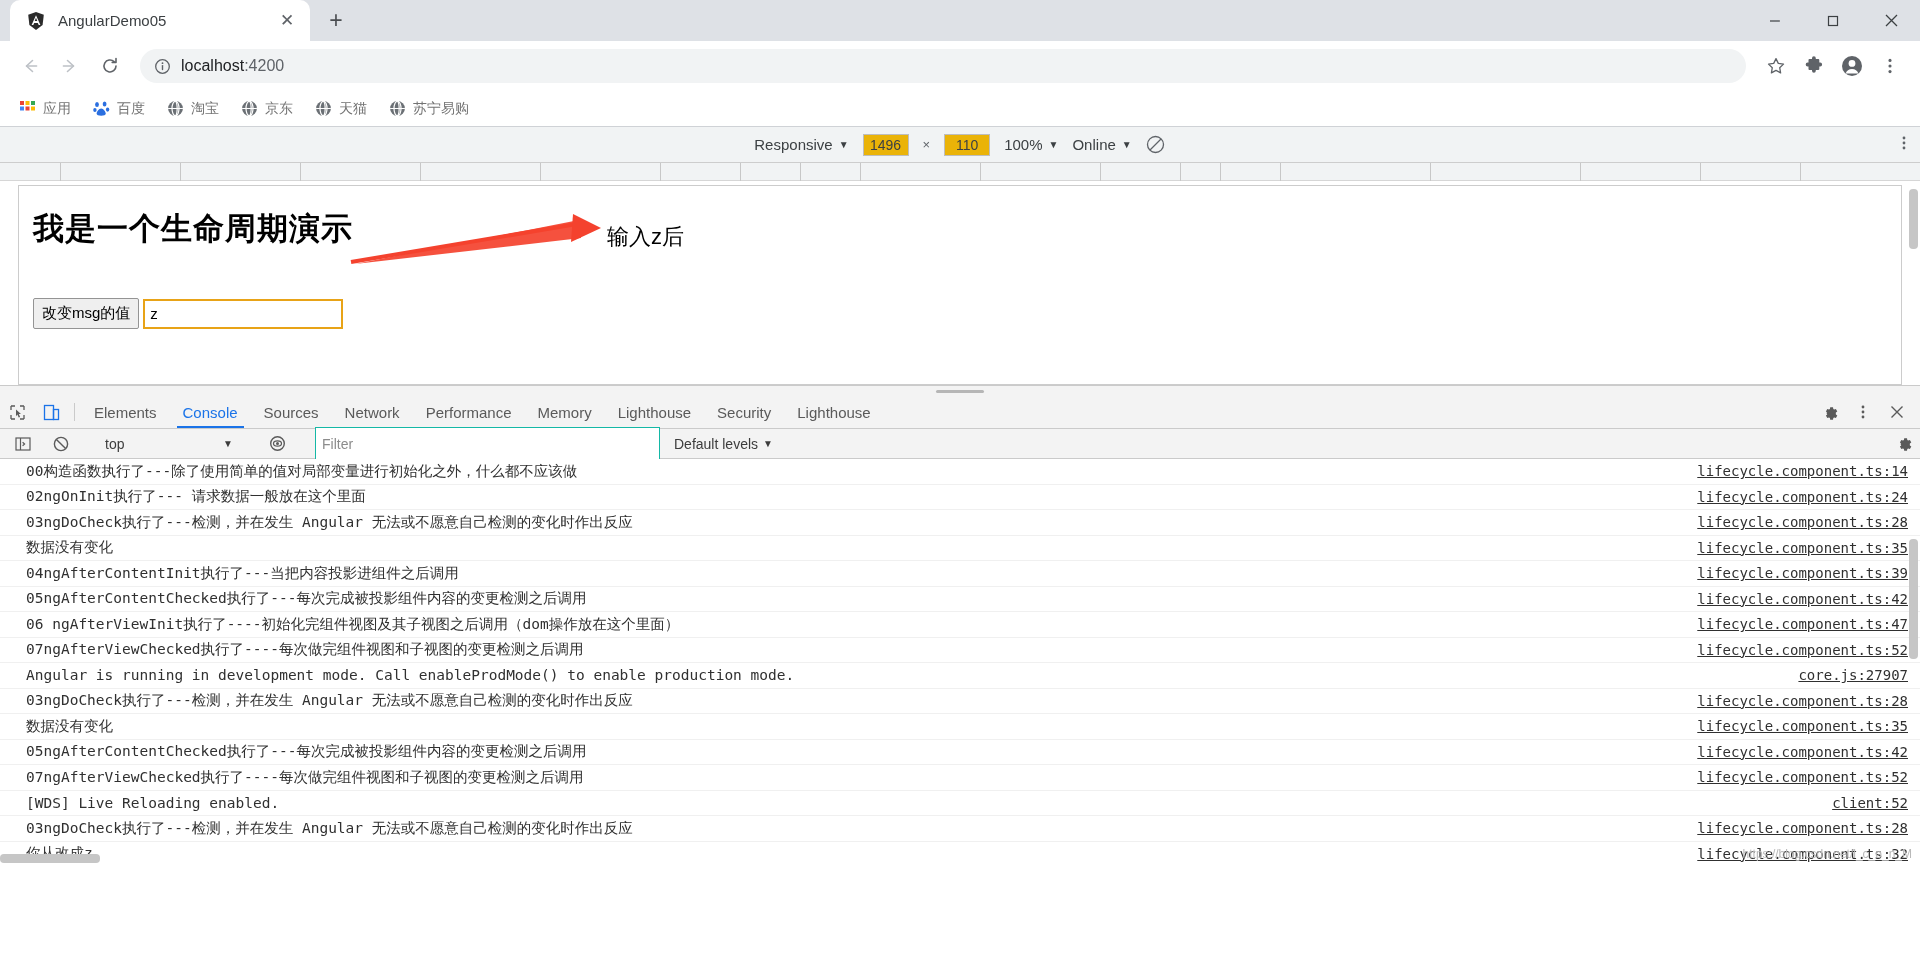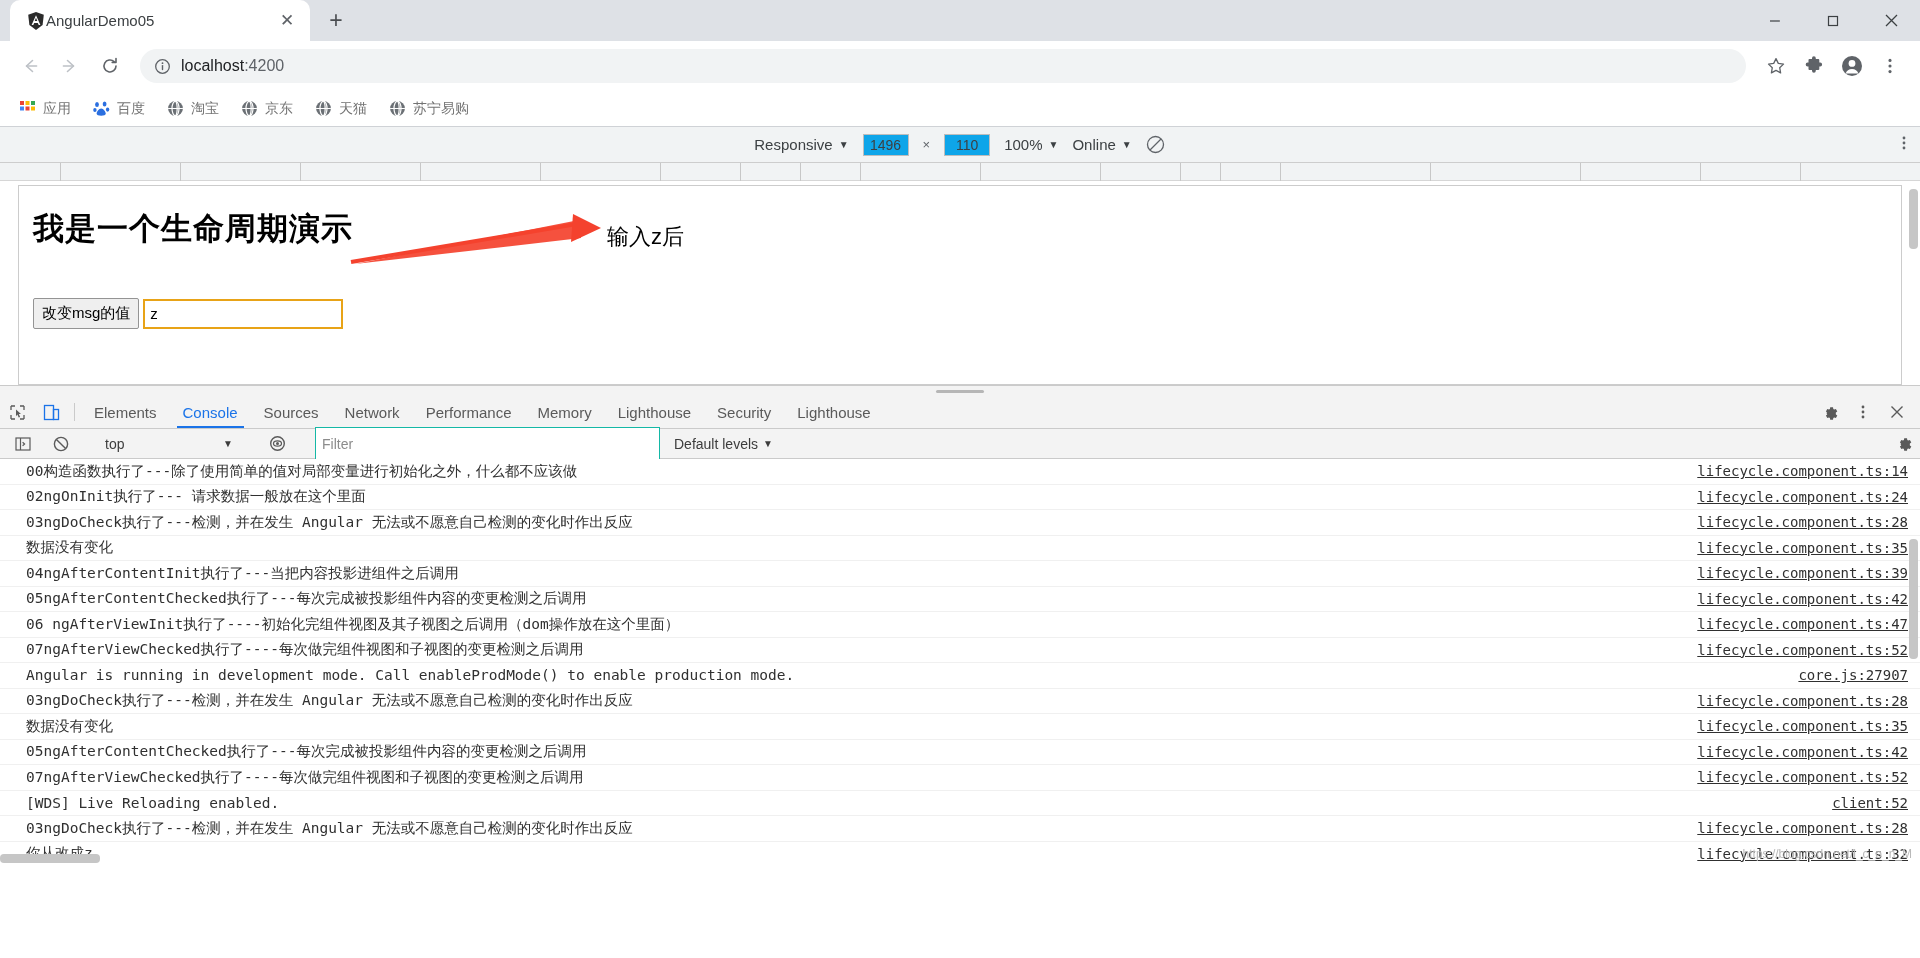--- a/index.html
+++ b/index.html
@@ -10,21 +10,21 @@
   }
 
   
   .tabstrip {
     height: 41px; background: #dee1e6;
     display: flex; align-items: flex-end; padding-left: 10px; position: relative;
   }
   .tab {
     height: 41px; width: 300px; background: #fff;
     border-radius: 10px 10px 0 0;
-    display: flex; align-items: center; padding: 0 12px 0 16px; 
+    display: flex; align-items: center; padding: 0 12px 0 16px; gap: 12px;
   }
   .tab-favicon { width: 20px; height: 20px; flex: 0 0 20px; }
   .tab-title { font-size: 15px; color: #3c4043; flex: 1; white-space: nowrap; overflow: hidden; }
   .tab-close { width: 22px; height: 22px; display: flex; align-items: center; justify-content: center;
                color: #5f6368; font-size: 17px; line-height: 1; }
   .newtab { width: 36px; height: 36px; margin-left: 8px; margin-bottom: 3px;
             display: flex; align-items: center; justify-content: center; color: #4a4d51; font-size: 23px; }
   .win-ctrls { position: absolute; right: 0; top: 0; height: 41px; display: flex; align-items: center; }
   .win-btn { width: 58px; height: 41px; display: flex; align-items: center; justify-content: center;
              color: #3c4043; }
@@ -50,21 +50,21 @@
   .bm-ico { width: 17px; height: 17px; flex: 0 0 17px; display: block; }
 
   
   .devicebar {
     height: 36px; background: #f1f3f4; border-bottom: 1px solid #cdcdcd;
     display: flex; align-items: center; position: relative;
   }
   .devicebar-center { margin: 0 auto; display: flex; align-items: center; gap: 14px; }
   .dd { font-size: 15px; color: #3c4043; display: flex; align-items: center; gap: 6px; }
   .dd .caret { font-size: 10px; }
-  .numbox { width: 46px; height: 22px; border: 1px solid #bdbdbd; background: #0ea5e9;
+  .numbox { width: 46px; height: 22px; border: 1px solid #bdbdbd; background: #eab308;
             font-size: 14px; color: #3c4043; text-align: center; line-height: 20px; }
   .xsep { font-size: 13px; color: #5f6368; }
   .rotate-ico { width: 20px; height: 20px; display: flex; align-items: center; justify-content: center; }
   .devicebar-right { position: absolute; right: 8px; color: #5f6368; }
 
   
   .viewport-wrap { background: #fff; position: relative; height: 222px; }
   .ruler { height: 18px; background: #f1f3f4; position: relative; border-bottom: 1px solid #d6d6d6; }
   .ruler i { position: absolute; top: 0; width: 1px; height: 18px; background: #c7c7c7; display: block; }
   .page-frame {

